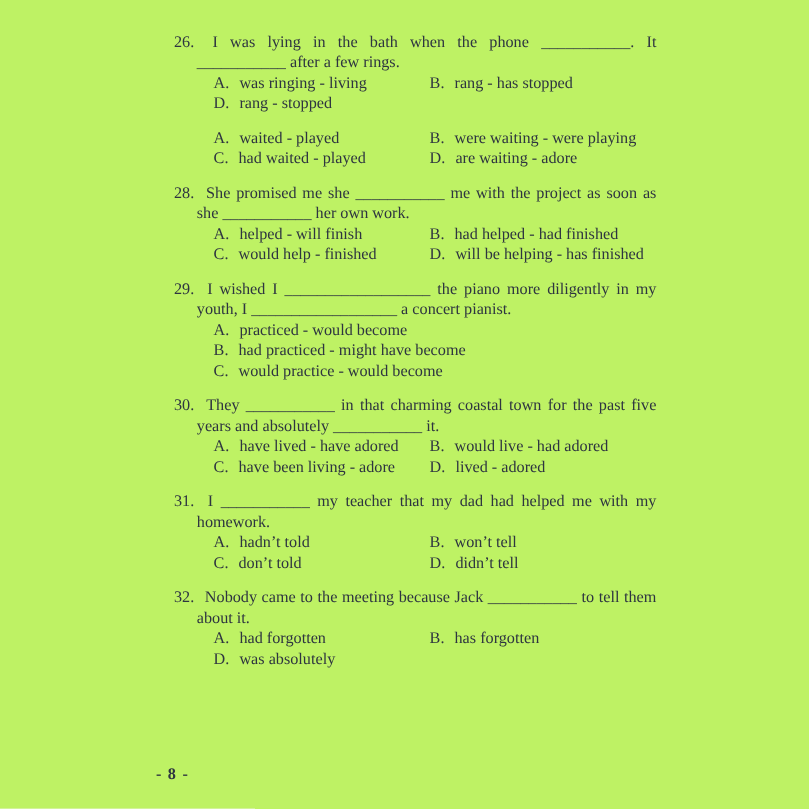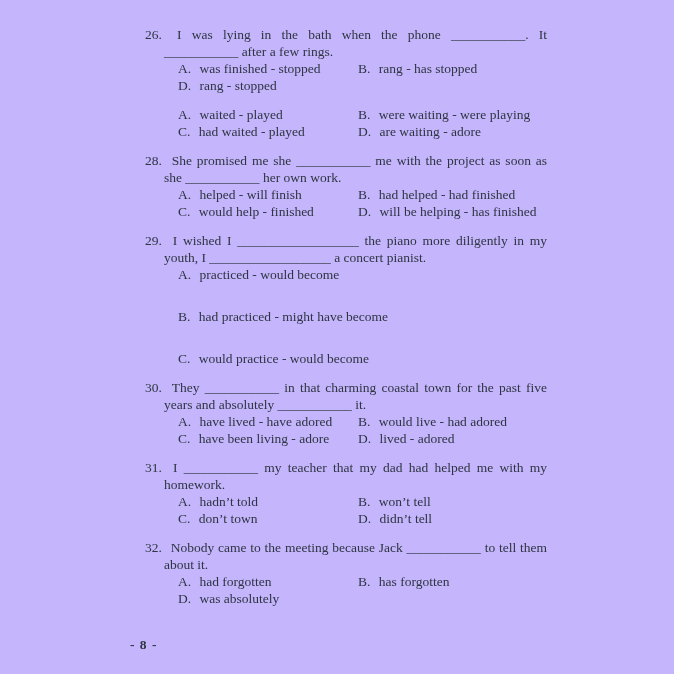--- a/index.html
+++ b/index.html
@@ -4,21 +4,21 @@
 <style>
   html, body {
     margin: 0;
     padding: 0;
     background: #f6f6f4;
   }
   .page {
     position: relative;
     width: 674px;
     height: 674px;
-    background: #c4b5fd;
+    background: #bef264;
     overflow: hidden;
     font-family: "Liberation Serif", "DejaVu Serif", serif;
     color: #2e3540;
     font-size: 13.5px;
   }
   .content {
     position: absolute;
     left: 145px;
     top: 26px;
     width: 402px;
@@ -32,21 +32,21 @@
     margin: 0;
   }
   .q-num { margin-right: 5px; }
   .options {
     display: grid;
     margin: 0 0 12px 33px;
     line-height: 17px;
     column-gap: 4px;
   }
   .options.two-col { grid-template-columns: 176px 1fr; }
-  .options.one-col { grid-template-columns: 1fr; gap: 25px; }
+  .options.one-col { grid-template-columns: 1fr; }
   .option { white-space: nowrap; }
   .opt-letter { margin-right: 5px; }
   .page-number {
     position: absolute;
     left: 130px;
     top: 637px;
     font-weight: bold;
     font-size: 13.5px;
     letter-spacing: 1px;
   }
@@ -55,21 +55,21 @@
 <body>
 
 <div class="page">
   <main class="content">
   <section class="question">
     <p class="q-text">
       <span class="q-num">26.</span><span class="q-body"> I was lying in the bath when the phone ___________. It ___________ after a few rings.</span>
     </p>
     <div class="options two-col">
   <div class="option">
-    <span class="opt-letter">A.</span><span class="opt-text"> was finished - stopped</span>
+    <span class="opt-letter">A.</span><span class="opt-text"> was ringing - living</span>
   </div>
 
   <div class="option">
     <span class="opt-letter">B.</span><span class="opt-text"> rang - has stopped</span>
   </div>
 
 
   <div class="option">
     <span class="opt-letter">D.</span><span class="opt-text"> rang - stopped</span>
   </div>
@@ -169,21 +169,21 @@
     <div class="options two-col">
   <div class="option">
     <span class="opt-letter">A.</span><span class="opt-text"> hadn’t told</span>
   </div>
 
   <div class="option">
     <span class="opt-letter">B.</span><span class="opt-text"> won’t tell</span>
   </div>
 
   <div class="option">
-    <span class="opt-letter">C.</span><span class="opt-text"> don’t town</span>
+    <span class="opt-letter">C.</span><span class="opt-text"> don’t told</span>
   </div>
 
   <div class="option">
     <span class="opt-letter">D.</span><span class="opt-text"> didn’t tell</span>
   </div>
 </div>
   </section>
 
   <section class="question">
     <p class="q-text">

